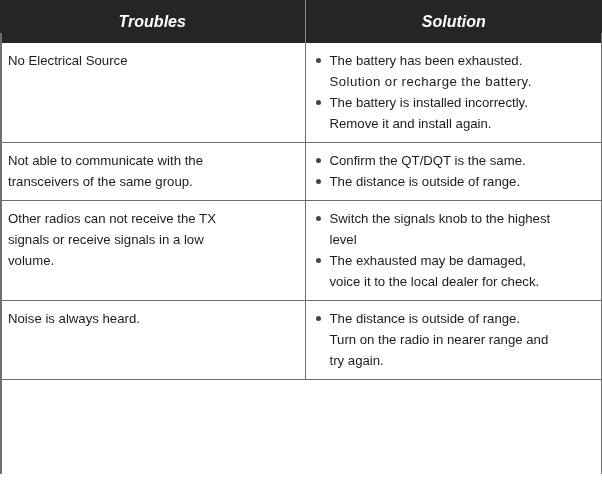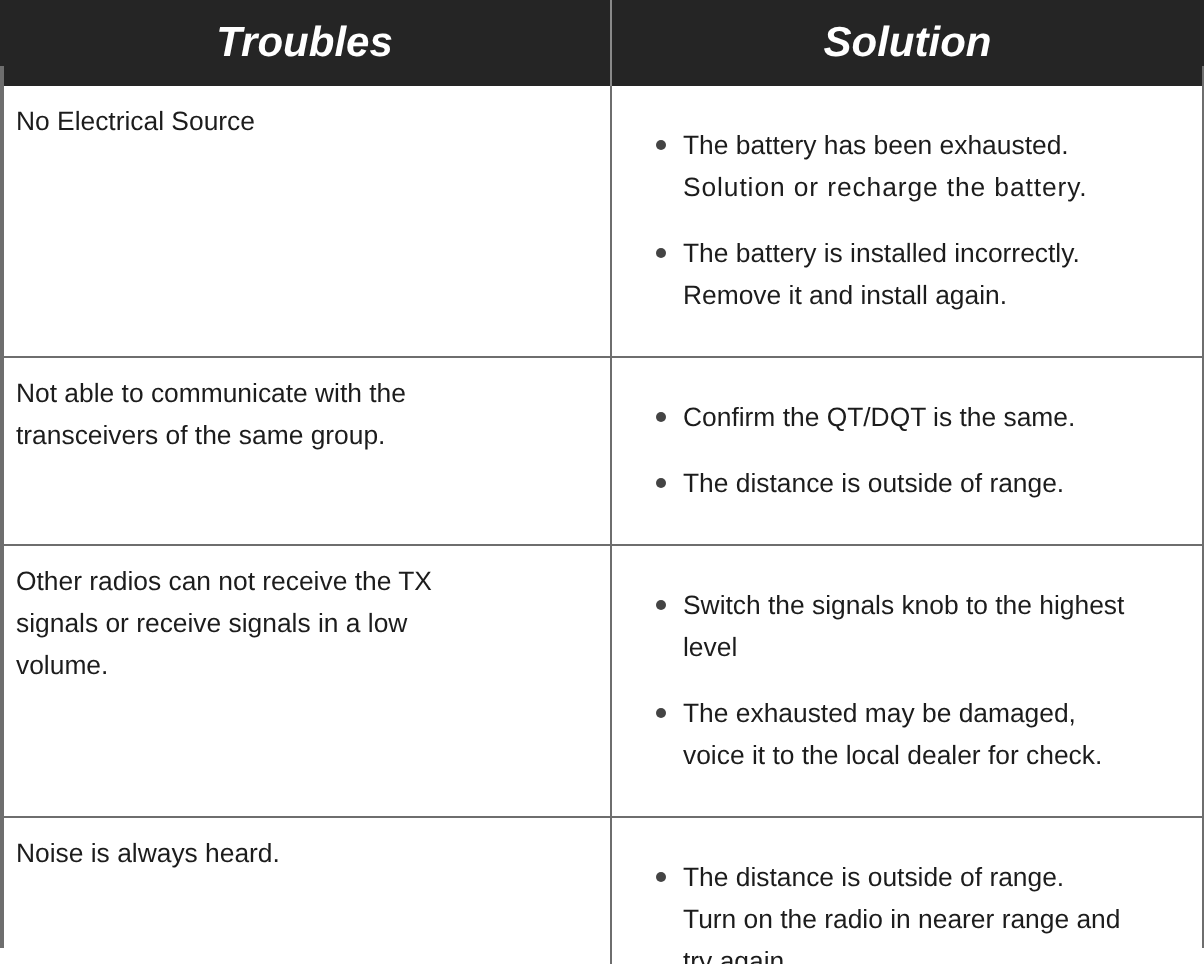--- a/index.html
+++ b/index.html
@@ -27,21 +27,21 @@
     border-collapse: collapse;
     table-layout: fixed;
   }
 
   
   thead tr.header-row th {
     background: #252525;
     color: #ffffff;
     font-weight: bold;
     font-style: italic;
-    font-size: 21px;
+    font-size: 16px;
     text-align: center;
     height: 43px;
     padding: 0;
     vertical-align: middle;
     border: none;
   }
   thead tr.header-row th.col-troubles {
     border-right: 1px solid #8a8a8a;
   }
 
@@ -79,21 +79,21 @@
 
   
   ul.solution-list {
     list-style: none;
     margin: 0;
     padding: 0;
   }
   ul.solution-list li.solution-item {
     position: relative;
     padding-left: 14px;
-    margin: 12px;
+    margin: 0;
   }
   ul.solution-list li.solution-item .bullet-dot {
     position: absolute;
     left: 0;
     top: 8px;
     width: 5px;
     height: 5px;
     border-radius: 50%;
     background: #444444;
   }

